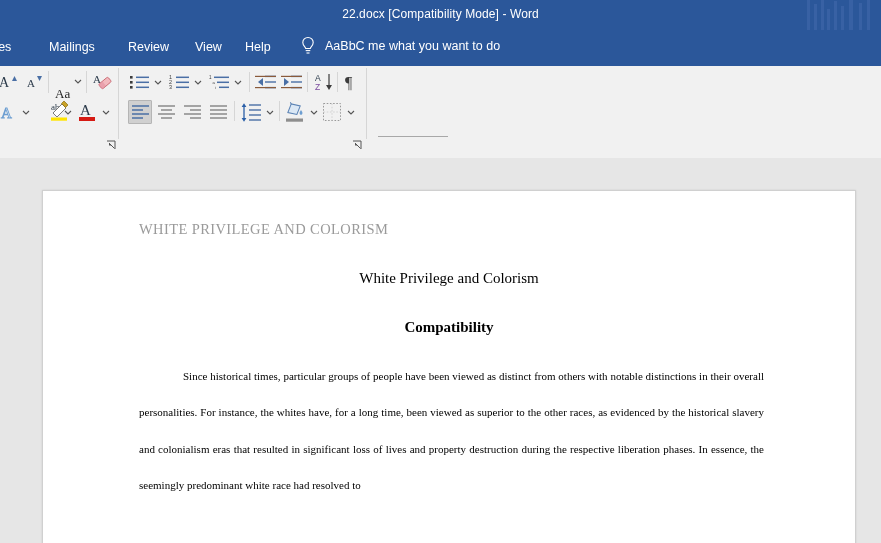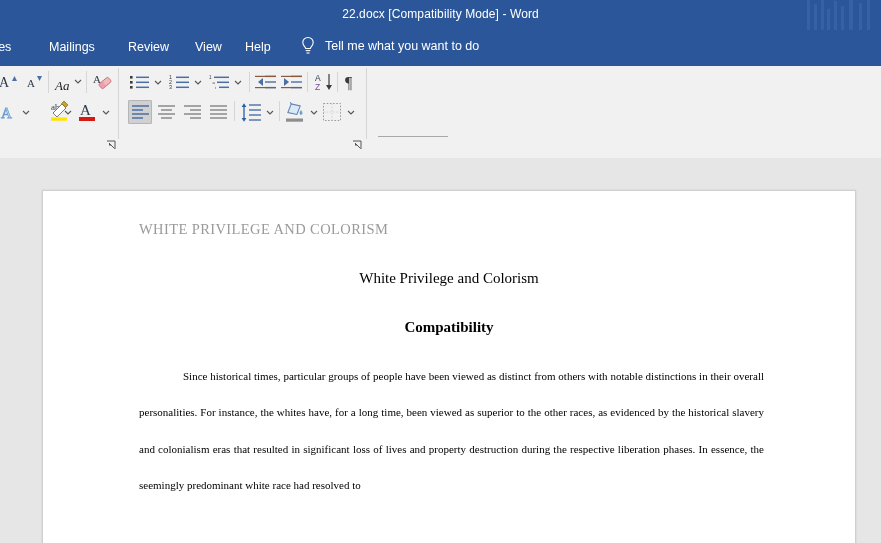--- a/index.html
+++ b/index.html
@@ -269,41 +269,41 @@
     <span class="tab" style="left:128px">Review</span>
     <span class="tab" style="left:195px">View</span>
     <span class="tab" style="left:245px">Help</span>
 
     <svg class="bulb" viewBox="0 0 18 22">
       <path d="M9 2.5c-3 0-5.2 2.2-5.2 5 0 2 1.1 3.3 2 4.3.5.6.8 1.1.9 1.7h4.6c.1-.6.4-1.1.9-1.7.9-1 2-2.3 2-4.3 0-2.8-2.2-5-5.2-5z" fill="none" stroke="#ffffff" stroke-width="1.1"></path>
       <line x1="6.7" y1="15.6" x2="11.3" y2="15.6" stroke="#ffffff" stroke-width="1.1"></line>
       <line x1="7.5" y1="18" x2="10.5" y2="18" stroke="#ffffff" stroke-width="1.1"></line>
     </svg>
 
-    <span class="tellme">Tell me what you want to do</span>
+    <span class="tellme">AaBbC me what you want to do</span>
   </div>
 
   <div class="ribbon">
 
     <div class="icon-btn" style="left:-4px; top:4px; width:24px; height:24px;">
       <svg width="20" height="20" viewBox="0 0 20 20">
         <text x="1" y="15" font-family="Liberation Serif, serif" font-size="14" fill="#2b3a4a">A</text>
         <path d="M14 9 L16.5 4 L19 9 Z" fill="#4a6fa5"></path>
       </svg>
     </div>
 
     <div class="icon-btn" style="left:22px; top:4px; width:24px; height:24px;">
       <svg width="20" height="20" viewBox="0 0 20 20">
         <text x="3" y="15" font-family="Liberation Serif, serif" font-size="11" fill="#2b3a4a">A</text>
         <path d="M13 4 L18 4 L15.5 9 Z" fill="#4a6fa5"></path>
       </svg>
     </div>
     <div class="sep" style="left:48px; top:5px; height:22px;"></div>
 
-    <span class="lbl-aa" style="left:55px; top:12px;font-style:italic;">Aa</span>
+    <span class="lbl-aa" style="left:55px; top:20px;">Aa</span>
     <svg class="caret" style="left:73px; top:10px;" viewBox="0 0 10 10">
       <path d="M2 4 L5 7 L8 4" fill="none" stroke="#555" stroke-width="1.1"></path>
     </svg>
     <div class="sep" style="left:86px; top:5px; height:22px;"></div>
 
     <div class="icon-btn" style="left:91px; top:4px; width:24px; height:24px;">
       <svg width="22" height="22" viewBox="0 0 22 22">
         <text x="1" y="12" font-family="Liberation Serif, serif" font-size="11" fill="#2b3a4a">A</text>
         <g transform="rotate(-40 13 12)">
           <rect x="7" y="9" width="12" height="6" rx="1.5" fill="#f2b8bd" stroke="#c96a73" stroke-width="0.9"></rect>

